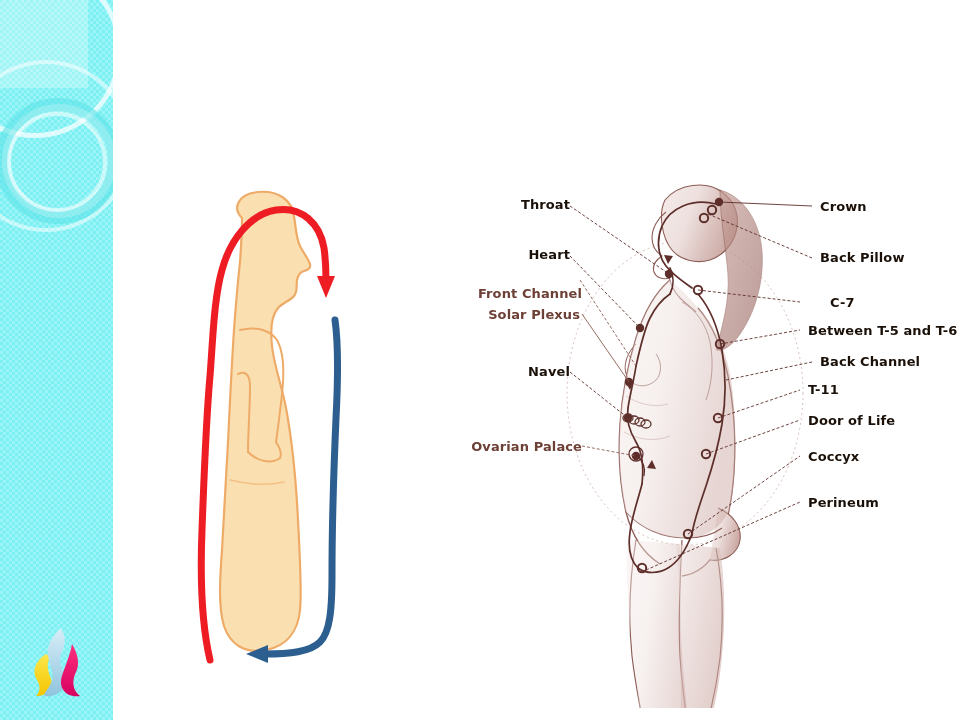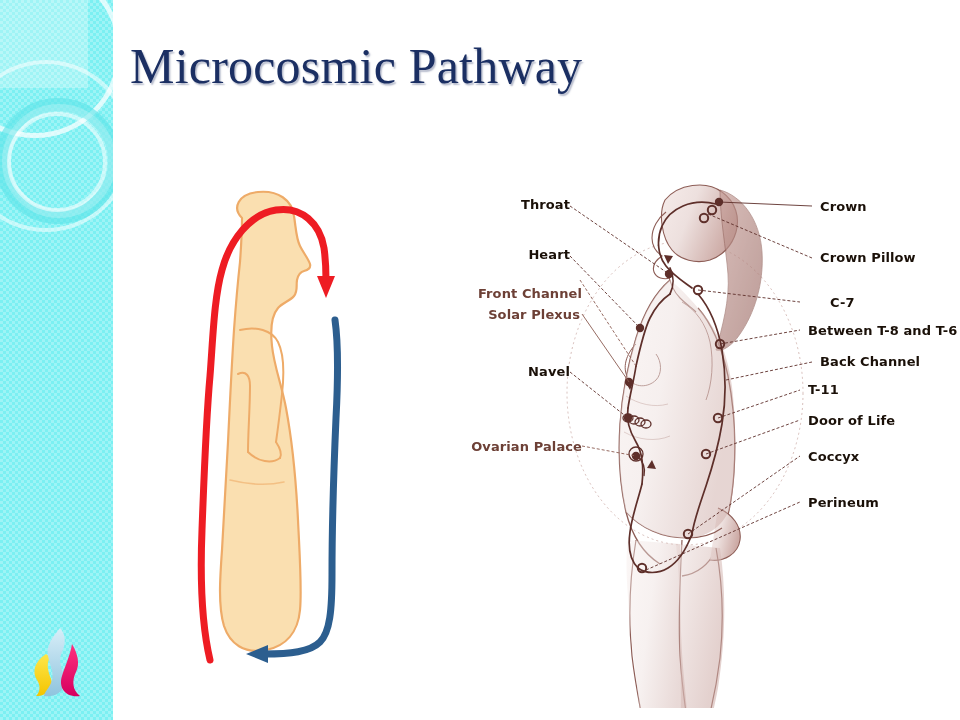--- a/index.html
+++ b/index.html
@@ -177,21 +177,20 @@
             <stop offset="100%" stop-color="#d6005f"></stop>
         </linearGradient>
       </defs>
       <path d="M24 32 C12 40 10 50 15 58 C19 64 18 70 14 74 C26 74 32 66 29 57 C26 49 24 42 28 35 Z" fill="url(#gYel)"></path>
       <path d="M38 6 C30 16 24 24 26 34 C28 44 32 50 30 58 C28 66 22 70 22 74 C36 76 46 66 42 54
                C39 44 36 38 40 30 C44 22 44 12 38 6 Z" fill="url(#gBlu)"></path>
       <path d="M50 22 C56 32 58 42 54 50 C50 58 50 68 58 74 C44 76 36 66 40 54 C43 44 48 34 50 22 Z" fill="url(#gMag)"></path>
     </svg>
   </div>
 
-  <div id="title">Microcosmic Pathway</div>
 
   <svg id="figure-left" viewBox="0 0 200 500">
 
     <path d="M62 38
              C 52 28 58 14 78 12
              C 98 10 112 20 114 36
              C 116 48 116 58 120 66
              C 124 74 128 78 130 84
              C 131 88 128 90 124 91
              C 120 92 118 95 117 100
@@ -405,23 +404,23 @@
     </svg>
 
     <div class="anat-label left-side dark" style="top:29px;  right:390px;">Throat</div>
     <div class="anat-label left-side dark" style="top:79px;  right:390px;text-align:right;">Heart</div>
     <div class="anat-label left-side soft" style="top:118px; right:378px;">Front Channel</div>
     <div class="anat-label left-side soft" style="top:139px; right:380px;text-align:right;">Solar Plexus</div>
     <div class="anat-label left-side dark" style="top:196px; right:390px;">Navel</div>
     <div class="anat-label left-side soft" style="top:271px; right:378px;text-align:right;">Ovarian Palace</div>
 
     <div class="anat-label dark" style="top:31px;  left:390px;">Crown</div>
-    <div class="anat-label dark" style="top:82px;  left:390px;">Crown Pillow</div>
+    <div class="anat-label dark" style="top:82px;  left:390px;">Back Pillow</div>
     <div class="anat-label dark" style="top:127px; left:400px;">C-7</div>
-    <div class="anat-label dark" style="top:155px; left:378px;">Between T-8 and T-6</div>
+    <div class="anat-label dark" style="top:155px; left:378px;">Between T-5 and T-6</div>
     <div class="anat-label dark" style="top:186px; left:390px;">Back Channel</div>
     <div class="anat-label dark" style="top:214px; left:378px;">T-11</div>
     <div class="anat-label dark" style="top:245px; left:378px;">Door of Life</div>
     <div class="anat-label dark" style="top:281px; left:378px;">Coccyx</div>
     <div class="anat-label dark" style="top:327px; left:378px;">Perineum</div>
 
   </div>
 </div>
 
 </body></html>

